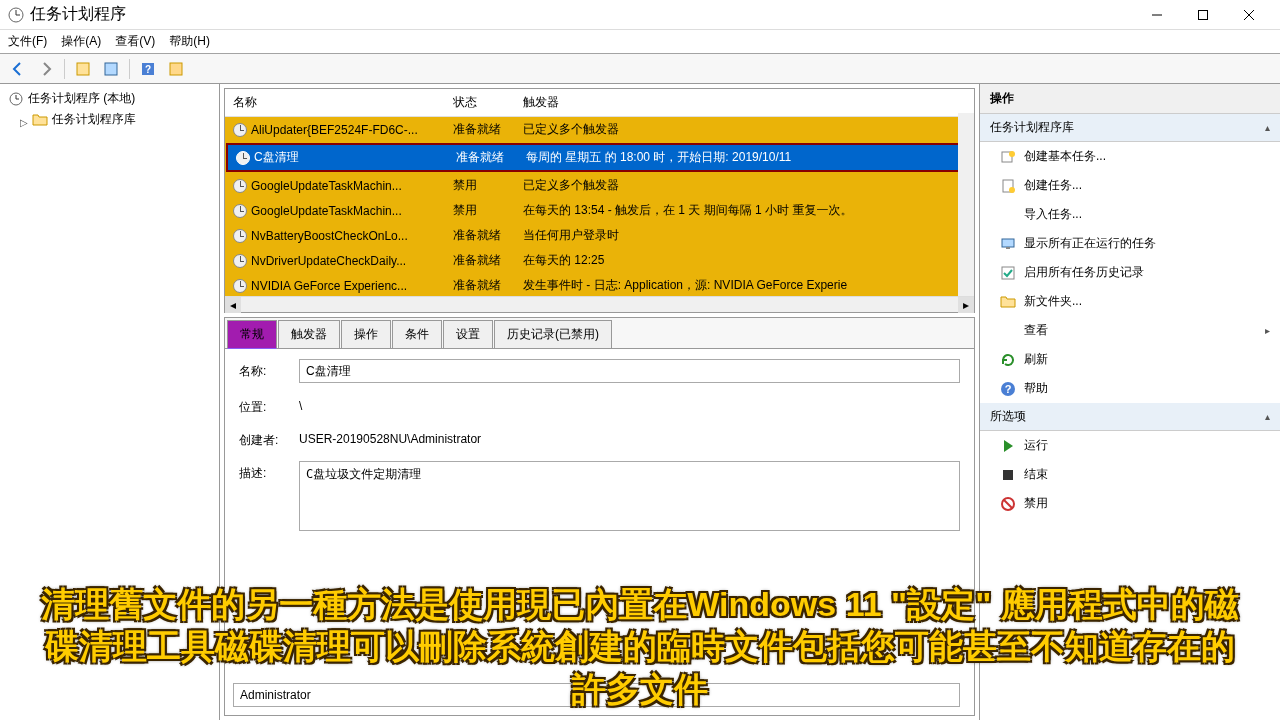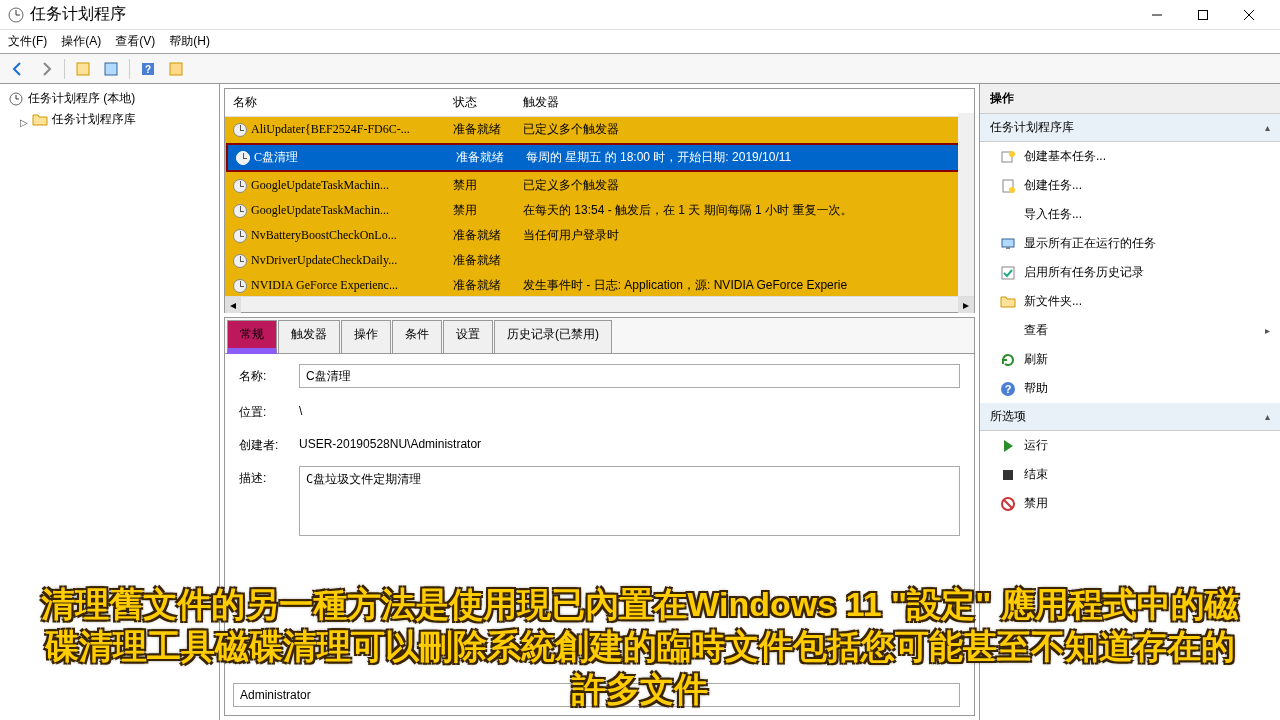--- a/index.html
+++ b/index.html
@@ -22,33 +22,33 @@
 .task-list { flex: 0 0 auto; border: 1px solid #999; margin: 4px; position: relative; background: #eab308; height: 225px; display: flex; flex-direction: column; }
 .task-header { display: flex; background: #fff; border-bottom: 1px solid #e0e0e0; padding: 3px 0; flex-shrink: 0; }
 .task-header > div { padding: 2px 8px; font-size: 12px; }
 .col-name { width: 220px; }
 .col-status { width: 70px; }
 .col-trigger { flex: 1; }
 .task-rows { flex: 1; overflow-y: auto; }
 .task-row { display: flex; align-items: center; padding: 3px 0; }
 .task-row.selected { background: #0066cc; color: #fff; border: 2px solid #880000; margin: 1px; }
 .task-row > div { padding: 1px 8px; font-size: 12px; white-space: nowrap; overflow: hidden; text-overflow: ellipsis; }
-.task-row .col-name { display: flex; align-items: center; gap: 4px; font-family: Liberation Serif, serif; }
+.task-row .col-name { display: flex; align-items: center; gap: 4px; }
 .clock-icon { width: 14px; height: 14px; border-radius: 50%; border: 1px solid #888; background: #f0f0f0; position: relative; flex-shrink: 0; }
 .clock-icon::before { content: ''; position: absolute; width: 1px; height: 5px; background: #555; top: 1px; left: 50%; }
 .clock-icon::after { content: ''; position: absolute; width: 4px; height: 1px; background: #555; top: 50%; left: 50%; }
 .task-row.selected .clock-icon { border-color: #fff; }
 .hscroll { height: 16px; background: #f0f0f0; border-top: 1px solid #ddd; display: flex; align-items: center; }
 .hscroll-arrow { width: 16px; height: 16px; display: flex; align-items: center; justify-content: center; background: #e0e0e0; }
 .hscroll-track { flex: 1; height: 16px; }
 .vscroll { position: absolute; right: 0; top: 24px; bottom: 16px; width: 16px; background: #f0f0f0; }
 .tab-container { border: 1px solid #999; margin: 0 4px 4px 4px; flex: 1; display: flex; flex-direction: column; background: #fff; overflow: hidden; }
 .tabs { display: flex; border-bottom: 1px solid #999; background: #f7f7f7; padding-top: 2px; padding-left: 2px; }
 .tab { padding: 5px 12px; border: 1px solid #999; border-bottom: none; background: #fff; margin-right: 1px; font-size: 12px; cursor: default; position: relative; }
-.tab.active { background: #be185d; border-bottom: 6px solid #8b5cf6; margin-bottom: -1px; }
+.tab.active { background: #a21caf; border-bottom: 1px solid #8b5cf6; margin-bottom: -1px; }
 .tab:not(.active) { background: #f0f0f0; }
 .tab-content { flex: 1; padding: 10px 14px; overflow: auto; position: relative; }
 .form-row { display: flex; align-items: flex-start; margin-bottom: 12px; }
 .form-label { width: 60px; font-size: 12px; padding-top: 4px; }
 .form-input { flex: 1; border: 1px solid #aaa; padding: 4px 6px; font-size: 12px; background: #fff; }
 .form-text { font-size: 12px; padding-top: 4px; }
 .form-textarea { flex: 1; border: 1px solid #aaa; padding: 4px 6px; font-size: 12px; height: 70px; background: #fff; resize: none; }
 .actions-panel { width: 300px; display: flex; flex-direction: column; }
 .actions-header { background: #f0f0f0; padding: 6px 10px; border-bottom: 1px solid #ccc; font-size: 12px; font-weight: bold; }
 .actions-section-h { background: #e8f0f8; padding: 5px 10px; font-size: 12px; display: flex; align-items: center; justify-content: space-between; border-bottom: 1px solid #ccc; }
@@ -197,20 +197,21 @@
             </div>
             <div class="col-status">准备就绪</div>
             <div class="col-trigger">当任何用户登录时</div>
           </div>
           <div class="task-row">
             <div class="col-name">
               <span class="clock-icon"></span>
               <span>NvDriverUpdateCheckDaily...</span>
             </div>
             <div class="col-status">准备就绪</div>
+            <div class="col-trigger">在每天的 12:25</div>
           </div>
           <div class="task-row">
             <div class="col-name">
               <span class="clock-icon"></span>
               <span>NVIDIA GeForce Experienc...</span>
             </div>
             <div class="col-status">准备就绪</div>
             <div class="col-trigger">发生事件时 - 日志: Application，源: NVIDIA GeForce Experie</div>
           </div>
         </div>

